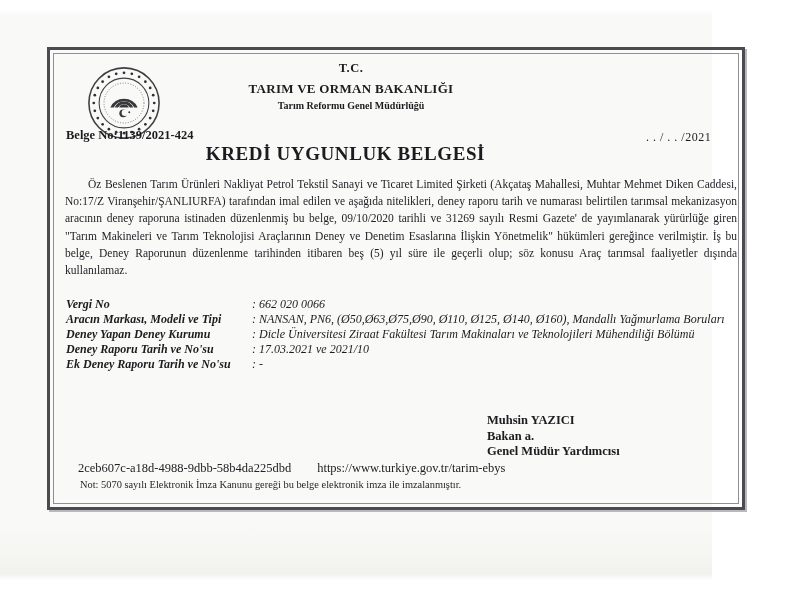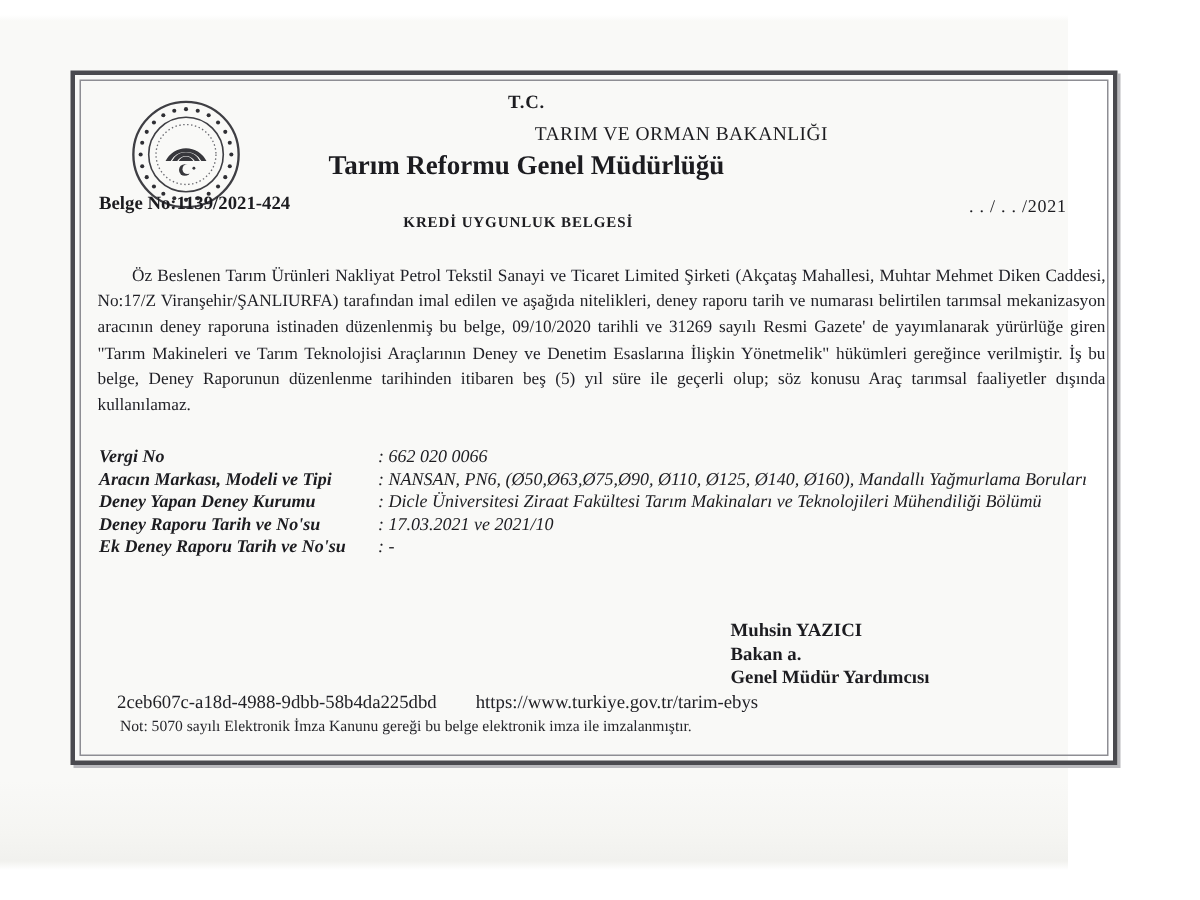--- a/index.html
+++ b/index.html
@@ -23,28 +23,28 @@
   .frame-inner{
     position:absolute;inset:3px;
     border:1px solid #8e8e94;
   }
   .content{position:absolute;inset:0;}
   
   .logo{position:absolute;left:85px;top:64px;width:78px;height:78px;}
   
   .hdr{position:absolute;left:150px;right:160px;top:62px;text-align:center;line-height:1;}
   .hdr .tc{font-weight:bold;font-size:12.5px;letter-spacing:.5px;}
-  .hdr .ministry{font-weight:normal;font-size:13px;margin-top:7px;letter-spacing:.3px;text-align:right;}
-  .hdr .directorate{font-weight:bold;font-size:18px;margin-top:6px;}
+  .hdr .ministry{font-weight:bold;font-size:13px;margin-top:7px;letter-spacing:.3px;}
+  .hdr .directorate{font-weight:bold;font-size:10px;margin-top:6px;}
   .belge-row{position:absolute;left:66px;top:128px;font-size:12.5px;font-weight:bold;text-align:right;}
   .belge-row .belge-val{font-weight:bold;}
   .date{position:absolute;left:646px;top:130px;font-size:12px;letter-spacing:.5px;}
   .title{
     position:absolute;left:47px;right:68px;top:143px;text-align:center;
-    font-weight:bold;font-size:10px;letter-spacing:.6px;
+    font-weight:bold;font-size:19px;letter-spacing:.6px;
   }
   .body-par{
     position:absolute;left:65px;top:176px;width:672px;margin:0;
     font-size:11.5px;line-height:17.2px;text-align:justify;text-indent:23px;
     color:#1e1e24;
   }
   
   .frow{position:absolute;left:66px;width:671px;font-size:12px;}
   .flabel{display:inline-block;width:186px;font-weight:bold;font-style:italic;vertical-align:top;}
   .fvalue{display:inline-block;width:480px;font-style:italic;vertical-align:top;}

